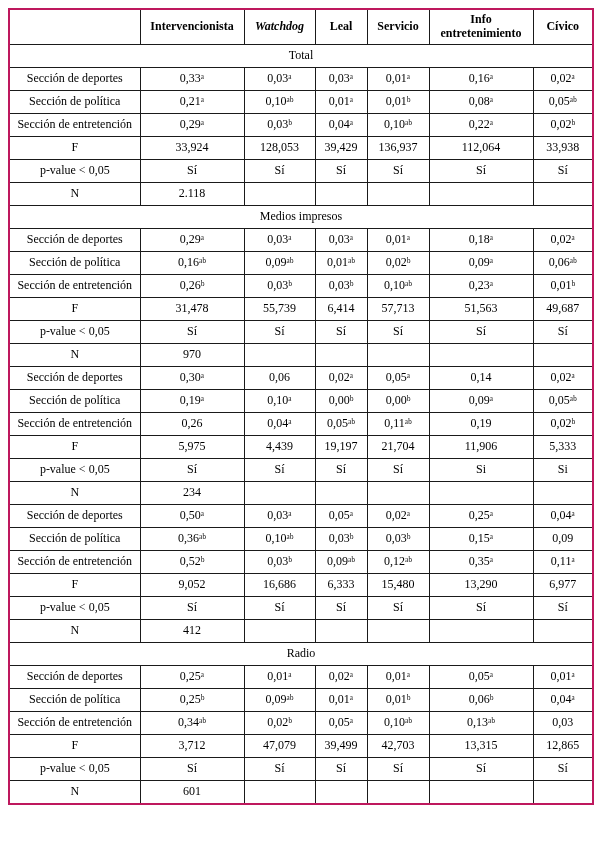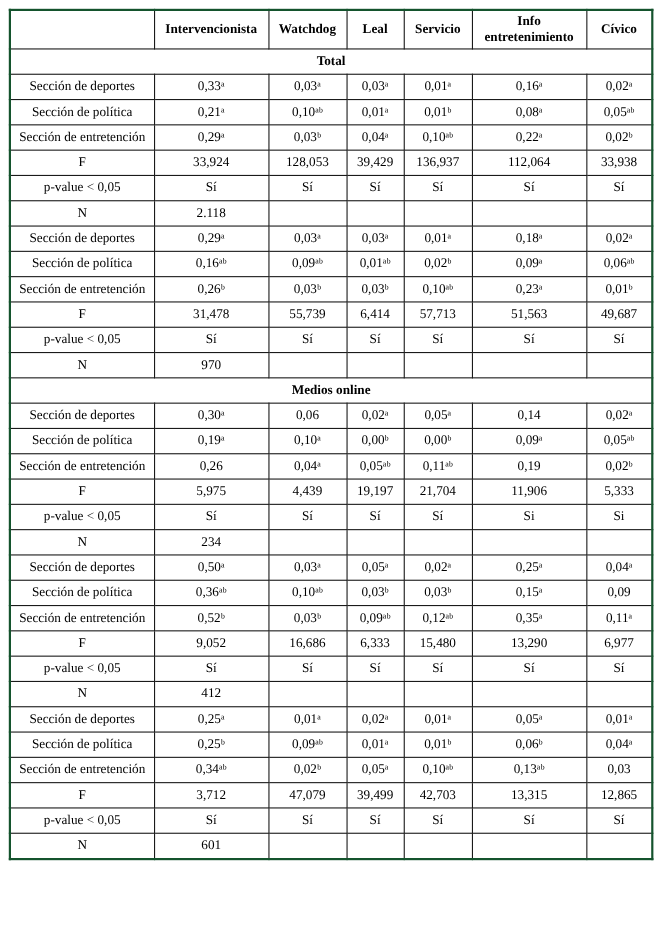--- a/index.html
+++ b/index.html
@@ -9,39 +9,39 @@
     box-sizing: border-box;
     padding: 8px 8px;
     background: #ffffff;
     font-family: "Liberation Serif", "DejaVu Serif", serif;
     color: #000000;
   }
   table.results {
     width: 100%;
     border-collapse: collapse;
     table-layout: fixed;
-    border: 2px solid #14532d;
+    border: 2px solid #be185d;
   }
   table.results th,
   table.results td {
     border: 1px solid #1a1a1a;
     text-align: center;
     vertical-align: middle;
     font-size: 12px;
     line-height: 1.15;
     padding: 2px 2px;
     height: 18px;
     overflow: hidden;
   }
   table.results thead th {
     font-weight: bold;
     height: 30px;
   }
-  table.results th.italic { }
-  td.section-title { font-weight: bold; }
+  table.results th.italic { font-style: italic; }
+  td.section-title { font-weight: normal; }
 </style>
 </head>
 <body>
 
 <div class="page">
   <table class="results">
     <colgroup>
       <col style="width:131px">
       <col style="width:104px">
       <col style="width:71px">
@@ -113,20 +113,23 @@
         <tr>
           <td class="row-label">N</td>
           <td>2.118</td>
           <td></td>
           <td></td>
           <td></td>
           <td></td>
           <td></td>
         </tr>
         <tr>
+          <td colspan="7" class="section-title">Medios impresos</td>
+        </tr>
+        <tr>
           <td class="row-label">Sección de deportes</td>
           <td>0,29ᵃ</td>
           <td>0,03ᵃ</td>
           <td>0,03ᵃ</td>
           <td>0,01ᵃ</td>
           <td>0,18ᵃ</td>
           <td>0,02ᵃ</td>
         </tr>
         <tr>
           <td class="row-label">Sección de política</td>
@@ -167,23 +170,20 @@
         <tr>
           <td class="row-label">N</td>
           <td>970</td>
           <td></td>
           <td></td>
           <td></td>
           <td></td>
           <td></td>
         </tr>
         <tr>
-          <td colspan="7" class="section-title">Medios online</td>
-        </tr>
-        <tr>
           <td class="row-label">Sección de deportes</td>
           <td>0,30ᵃ</td>
           <td>0,06</td>
           <td>0,02ᵃ</td>
           <td>0,05ᵃ</td>
           <td>0,14</td>
           <td>0,02ᵃ</td>
         </tr>
         <tr>
           <td class="row-label">Sección de política</td>
@@ -278,20 +278,23 @@
         <tr>
           <td class="row-label">N</td>
           <td>412</td>
           <td></td>
           <td></td>
           <td></td>
           <td></td>
           <td></td>
         </tr>
         <tr>
+          <td colspan="7" class="section-title">Radio</td>
+        </tr>
+        <tr>
           <td class="row-label">Sección de deportes</td>
           <td>0,25ᵃ</td>
           <td>0,01ᵃ</td>
           <td>0,02ᵃ</td>
           <td>0,01ᵃ</td>
           <td>0,05ᵃ</td>
           <td>0,01ᵃ</td>
         </tr>
         <tr>
           <td class="row-label">Sección de política</td>

